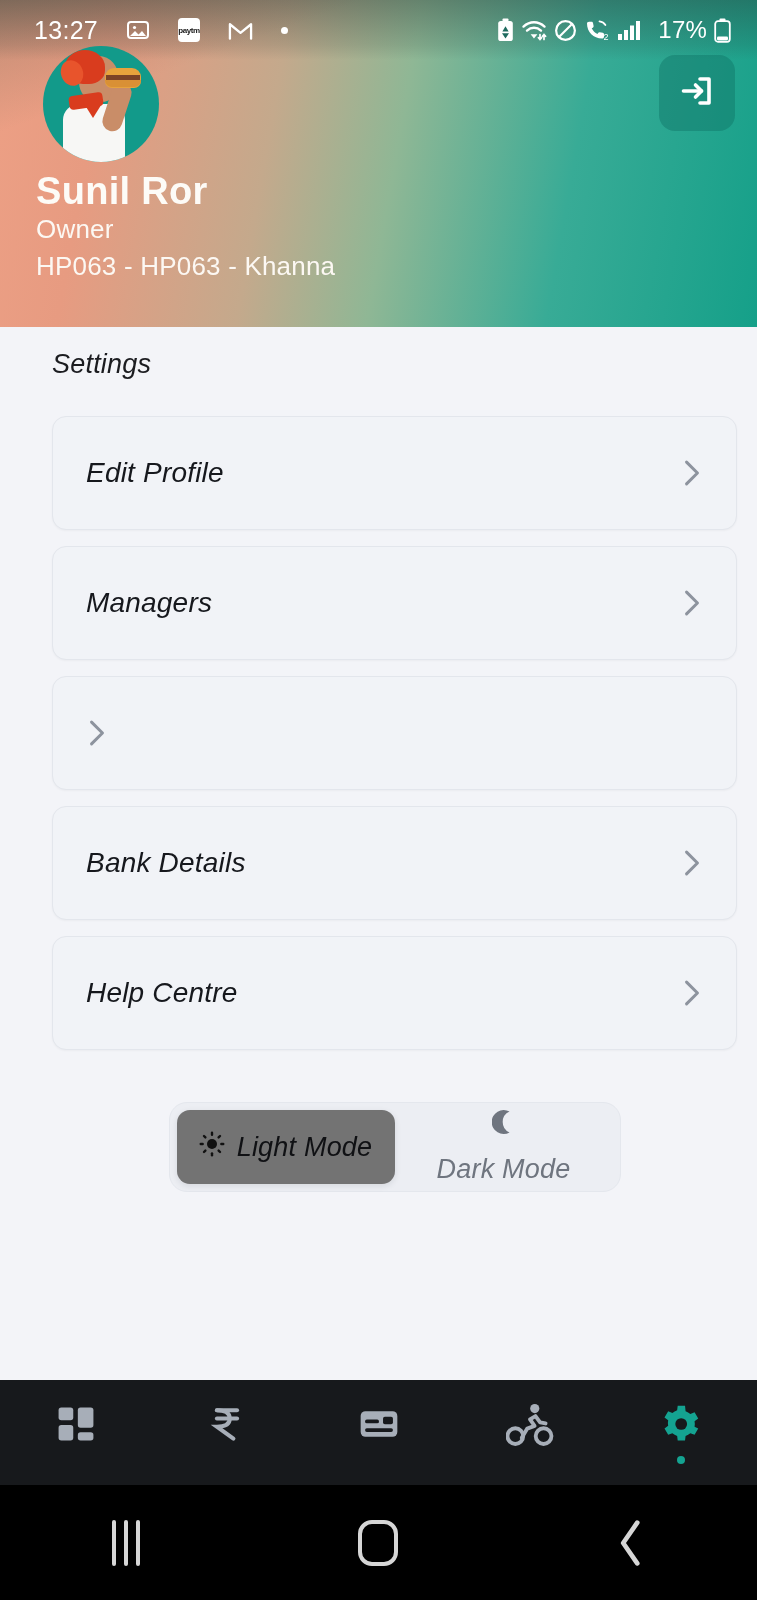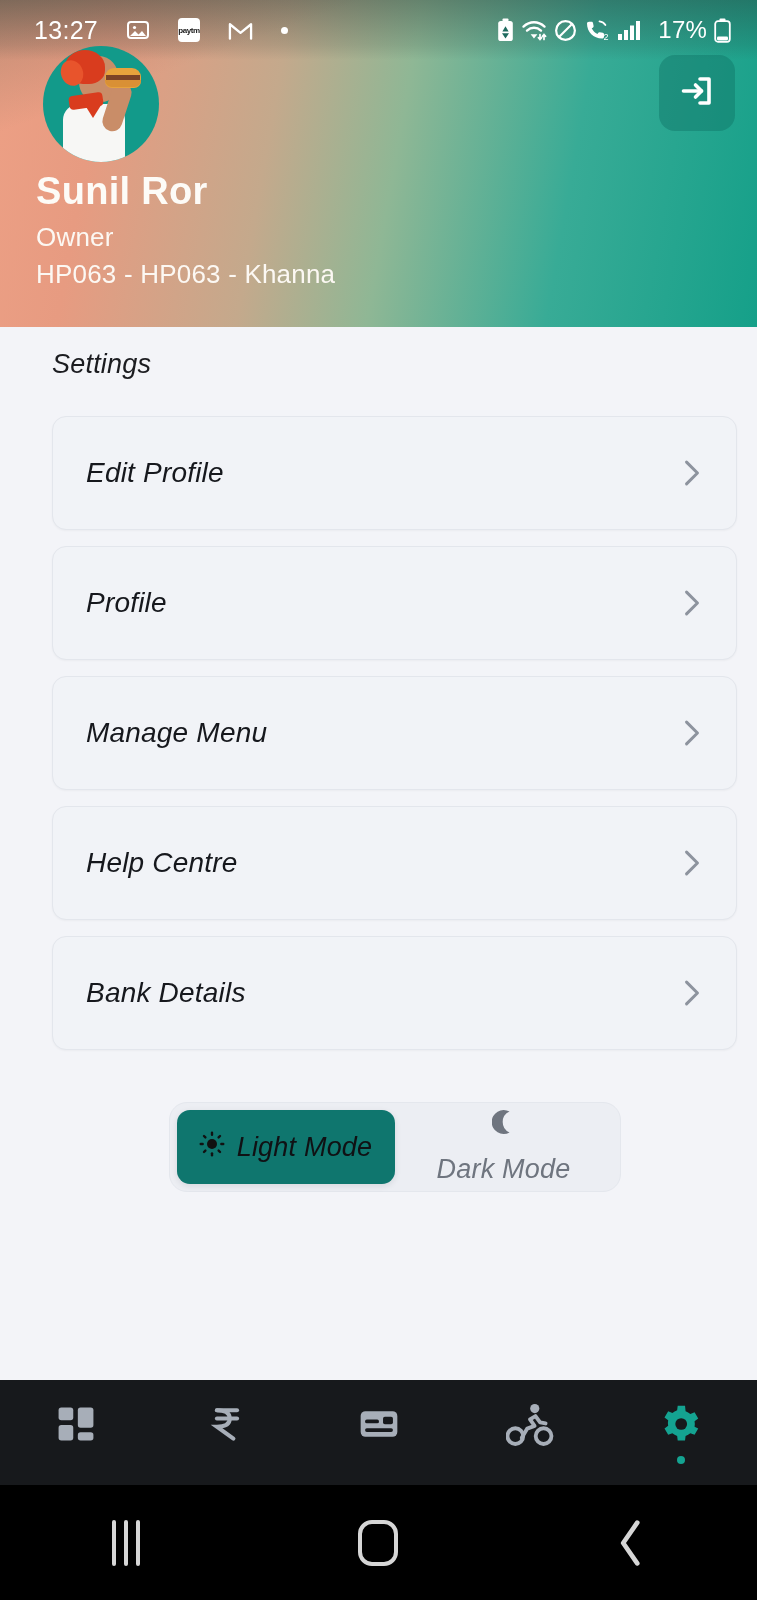--- a/index.html
+++ b/index.html
@@ -57,21 +57,21 @@
   
   .logout-btn {
     position:absolute; right:22px; top:55px; width:76px; height:76px;
     border-radius:16px; background:rgba(13,110,98,0.40);
     display:flex; align-items:center; justify-content:center; cursor:pointer;
   }
 
   
   .prof { position:absolute; left:36px; top:170px; color:#fff; }
   .prof-name { font-size:38px; font-weight:700; letter-spacing:0.3px; line-height:1.15; color:#fdfbf7; }
-  .prof-role { font-size:26px; font-weight:400; margin-top:8px; color:#fcf8f3; letter-spacing:0.2px; }
+  .prof-role { font-size:26px; font-weight:400; color:#fcf8f3; letter-spacing:0.2px; }
   .prof-loc  { font-size:26px; font-weight:400; margin-top:6px; color:#fcf8f3; letter-spacing:0.2px; }
 
   
   .content { position:absolute; top:327px; left:16px; width:757px; height:811px; background:#f3f4f8;font-style:italic; }
   .section-title { font-size:27px; color:#1b1c20; padding:22px 0 0 36px; font-weight:400; letter-spacing:0.2px; }
 
   .cards { margin-top:32px; padding:4px 36px; }
   .card {
     height:114px; border-radius:14px; background:#f1f3f7;
     border:1px solid #e3e6ec;
@@ -86,21 +86,21 @@
   .toggle-wrap { display:flex; justify-content:center; margin-top:32px; }
   .toggle {
     display:flex; align-items:center; background:#eceef3; border:1px solid #e4e7ed;
     border-radius:18px; padding:7px; width:452px; height:90px;
   }
   .tg-opt {
     flex:1; height:100%; border-radius:13px;
     display:flex; align-items:center; justify-content:center; gap:12px;
     font-size:27px; cursor:pointer; letter-spacing:0.2px;
   }
-  .tg-opt.active { background:#0f766e; color:#101114; box-shadow:0 2px 6px rgba(20,25,40,0.10); font-weight:400;text-align:right; }
+  .tg-opt.active { background:#737373; color:#101114; box-shadow:0 2px 6px rgba(20,25,40,0.10); font-weight:400;text-align:right; }
   .tg-opt.inactive { color:#6f757f;flex-direction:column; }
 
   
   .bottomnav {
     position:absolute; left:0; top:1380px; width:757px; height:105px;
     background:#17191c; display:flex; align-items:center;
   }
   .nav-item {
     flex:1; height:100%; display:flex; flex-direction:column;
     align-items:center; justify-content:center; cursor:pointer; gap:6px;
@@ -228,48 +228,47 @@
       <div class="card">
         <span class="card-label">Edit Profile</span>
         <span class="chev">
           <svg width="22" height="30" viewBox="0 0 14 22">
               <path d="M3 3l8 8-8 8" fill="none" stroke="#8d939e" stroke-width="2.2" stroke-linecap="round" stroke-linejoin="round"></path>
             </svg>
         </span>
       </div>
 
       <div class="card">
-        <span class="card-label">Profile</span>
-        <span class="chev">
-          <svg width="22" height="30" viewBox="0 0 14 22">
-              <path d="M3 3l8 8-8 8" fill="none" stroke="#8d939e" stroke-width="2.2" stroke-linecap="round" stroke-linejoin="round"></path>
-            </svg>
-        </span>
-      </div>
-
-      <div class="card">
-        <span class="card-label">Manage Menu</span>
+        <span class="card-label">Managers</span>
+        <span class="chev">
+          <svg width="22" height="30" viewBox="0 0 14 22">
+              <path d="M3 3l8 8-8 8" fill="none" stroke="#8d939e" stroke-width="2.2" stroke-linecap="round" stroke-linejoin="round"></path>
+            </svg>
+        </span>
+      </div>
+
+      <div class="card">
+        <span class="chev">
+          <svg width="22" height="30" viewBox="0 0 14 22">
+              <path d="M3 3l8 8-8 8" fill="none" stroke="#8d939e" stroke-width="2.2" stroke-linecap="round" stroke-linejoin="round"></path>
+            </svg>
+        </span>
+      </div>
+
+      <div class="card">
+        <span class="card-label">Bank Details</span>
         <span class="chev">
           <svg width="22" height="30" viewBox="0 0 14 22">
               <path d="M3 3l8 8-8 8" fill="none" stroke="#8d939e" stroke-width="2.2" stroke-linecap="round" stroke-linejoin="round"></path>
             </svg>
         </span>
       </div>
 
       <div class="card">
         <span class="card-label">Help Centre</span>
-        <span class="chev">
-          <svg width="22" height="30" viewBox="0 0 14 22">
-              <path d="M3 3l8 8-8 8" fill="none" stroke="#8d939e" stroke-width="2.2" stroke-linecap="round" stroke-linejoin="round"></path>
-            </svg>
-        </span>
-      </div>
-
-      <div class="card">
-        <span class="card-label">Bank Details</span>
         <span class="chev">
           <svg width="22" height="30" viewBox="0 0 14 22">
               <path d="M3 3l8 8-8 8" fill="none" stroke="#8d939e" stroke-width="2.2" stroke-linecap="round" stroke-linejoin="round"></path>
             </svg>
         </span>
       </div>
     </div>
 
     <div class="toggle-wrap">
       <div class="toggle">

